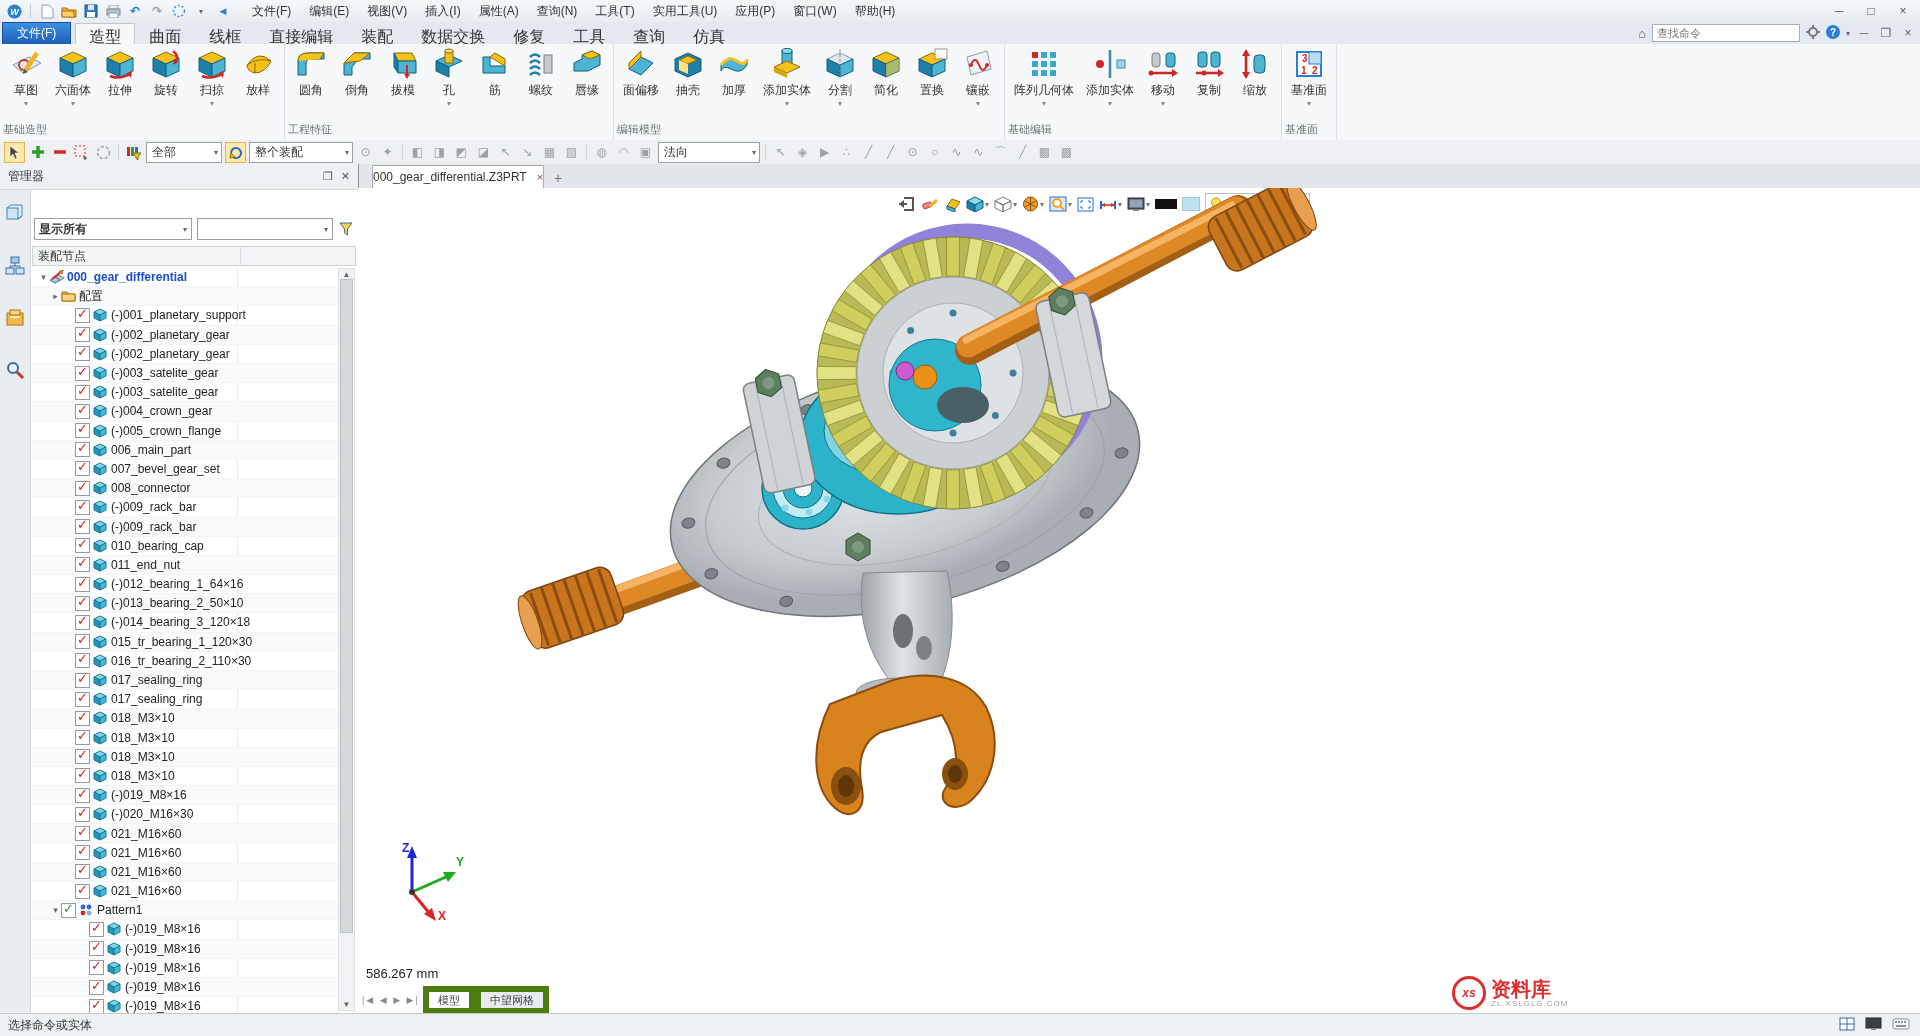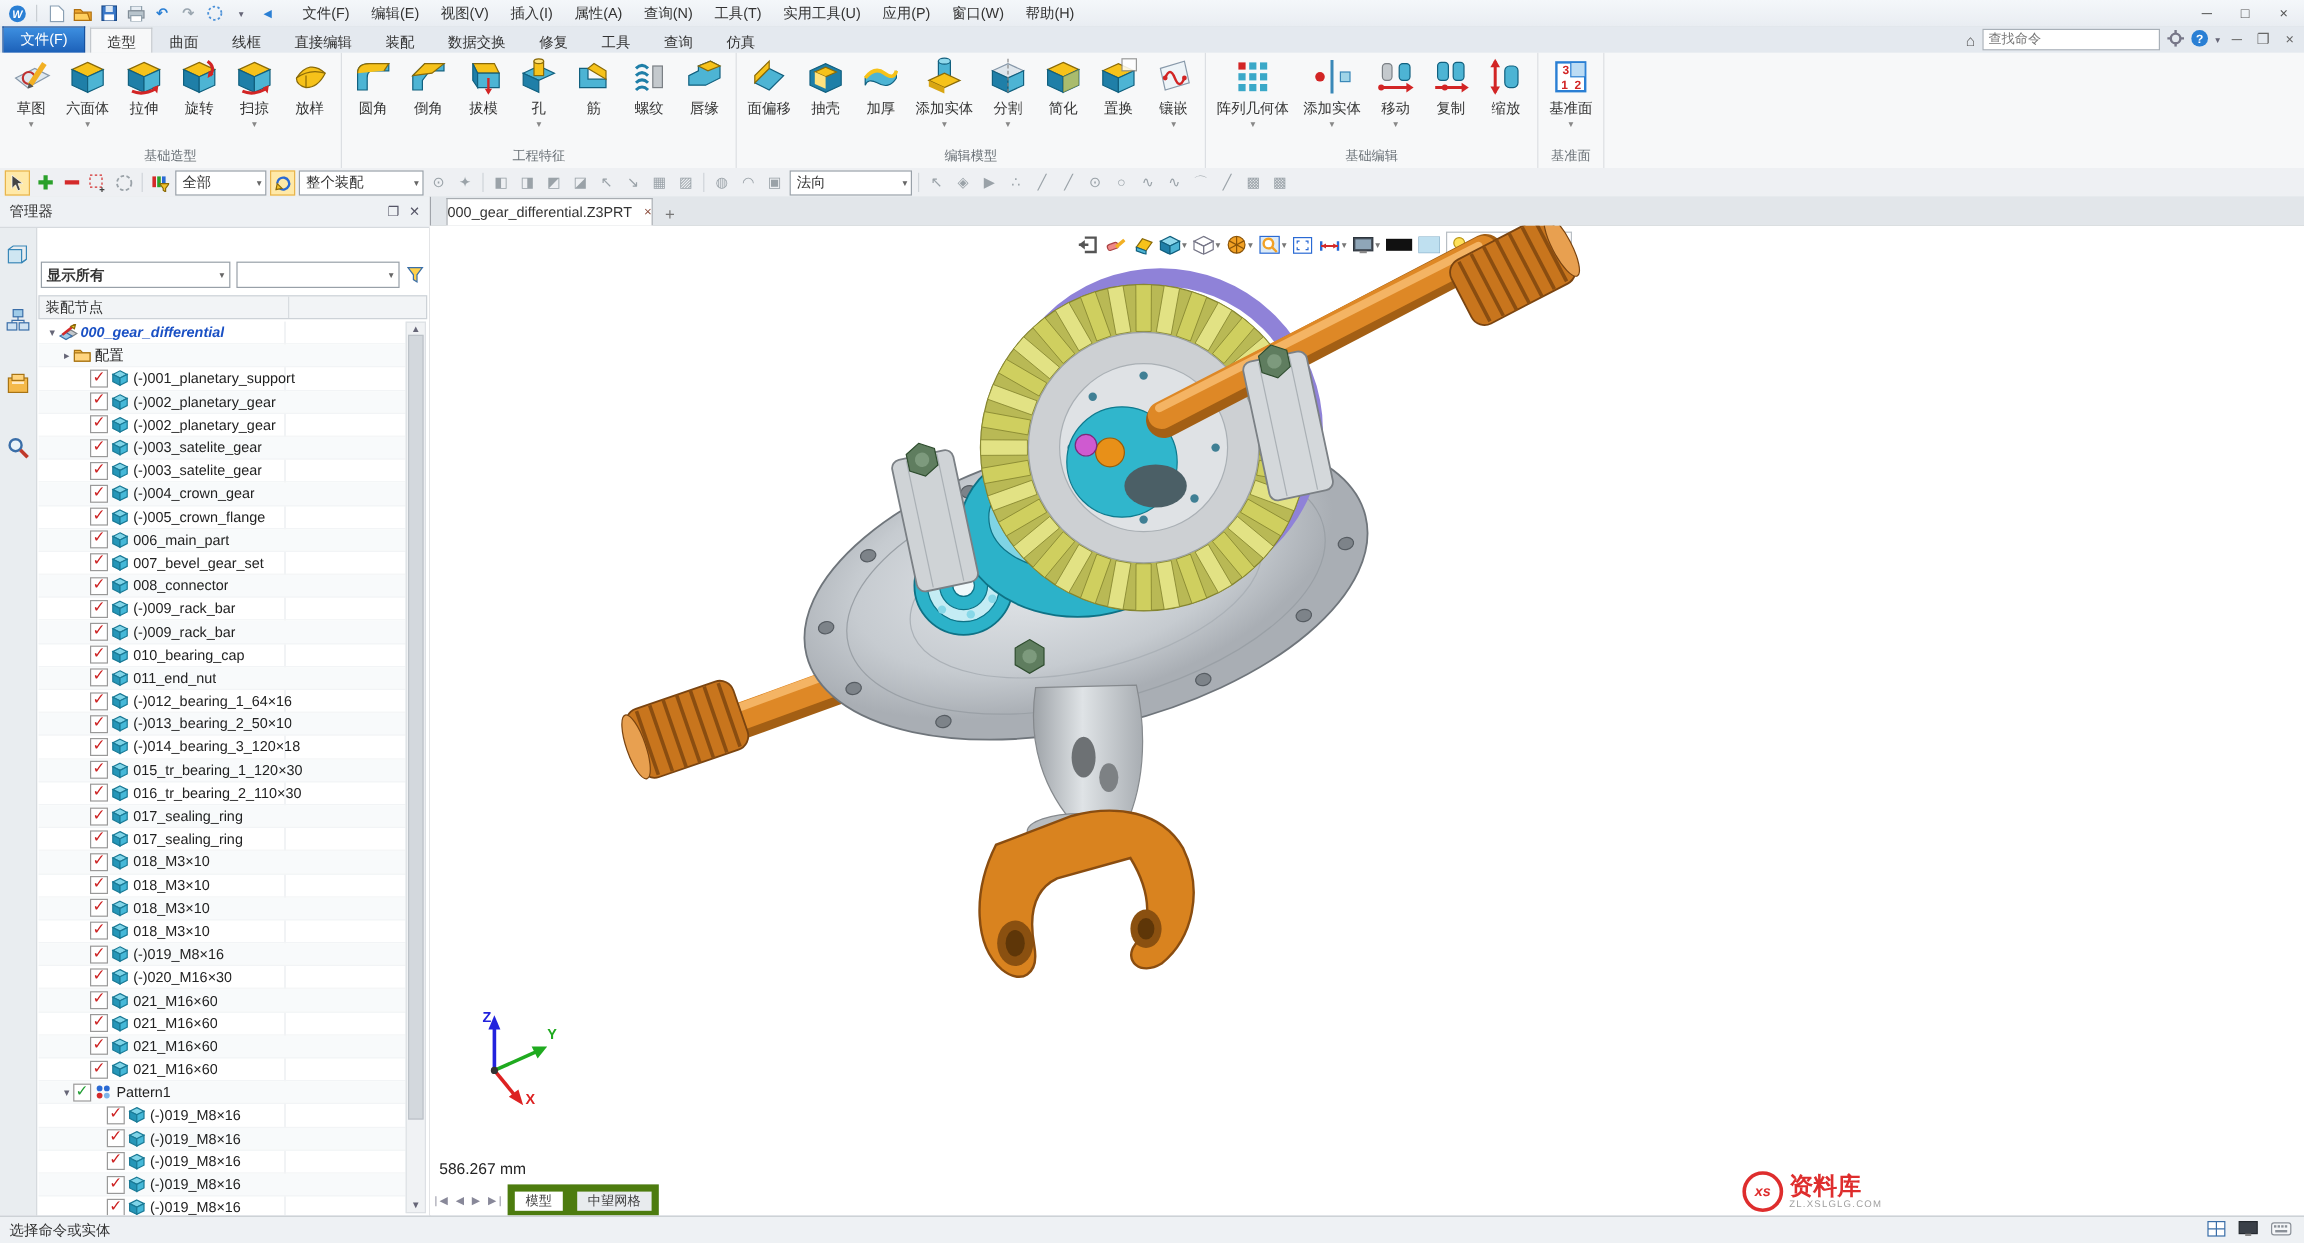--- a/index.html
+++ b/index.html
@@ -14,34 +14,34 @@
   #menubar{display:flex;align-items:center;margin-left:6px;}
   .menu-item{padding:2px 9px;cursor:default;}
   #win-title{position:absolute;left:1050px;width:800px;text-align:center;top:4px;font-size:12px;color:#444;}
   .winctrl{position:absolute;right:6px;top:0;display:flex;gap:10px;color:#555;font-size:12px;align-items:center;height:22px;}
   .winctrl span{width:22px;text-align:center;}
   
   #tabrow{position:absolute;left:0;top:22px;width:1920px;height:22px;background:#e4e9ef;display:flex;align-items:flex-end;}
   #filebtn{height:21px;margin-left:2px;padding:0 14px;background:linear-gradient(#3d8fe0,#1c60b8);color:#fff;
     font-size:12px;border:1px solid #15509e;border-bottom:none;display:flex;align-items:center;}
   #ribbontabs{display:flex;height:21px;margin-left:4px;}
-  .rtab{padding:3px 13px 2px 13px;font-size:12px;color:#333;border:1px solid transparent;border-bottom:none;}
+  .rtab{padding:3px 13px 2px 13px;font-size:16px;color:#333;border:1px solid transparent;border-bottom:none;}
   .rtab.active{background:#f7f8f9;border-color:#c3c8cd;}
   #tr-right{position:absolute;right:4px;top:23px;display:flex;align-items:center;gap:6px;height:20px;font-size:12px;color:#555;}
   #cmd-search{width:138px;height:16px;border:1px solid #a8b0b8;background:#fff;font-size:11px;padding:0 4px;color:#333;}
   .mini{width:16px;text-align:center;color:#666;}
   
   #ribbon{position:absolute;left:0;top:44px;width:1920px;height:96px;background:#f7f8f9;border-bottom:1px solid #cdd2d7;display:flex;}
   .rgroup{display:flex;flex-direction:column;border-right:1px solid #dcdfe3;padding:0 3px;}
   .rbtns{display:flex;flex:1;align-items:flex-start;}
   .rbtn{display:flex;flex-direction:column;align-items:center;padding:3px 6px 0 6px;height:72px;}
   .ric{width:34px;height:34px;}
   .rlb{font-size:12px;color:#333;margin-top:1px;white-space:nowrap;}
   .rdd{font-size:8px;color:#888;line-height:9px;height:9px;}
-  .rgname{text-align:center;font-size:11px;color:#6b7278;padding:2px 0 3px 0;}
+  .rgname{text-align:left;font-size:11px;color:#6b7278;padding:2px 0 3px 0;}
   
   #datoolbar{position:absolute;left:0;top:140px;width:1920px;height:24px;background:#eef0f3;border-bottom:1px solid #d3d7db;
     display:flex;align-items:center;gap:3px;padding-left:4px;font-size:12px;}
   .dai{width:19px;height:19px;display:inline-flex;align-items:center;justify-content:center;color:#9aa2a8;font-size:12px;}
   .dai.hl{background:#ffe9a8;border:1px solid #e8b44c;}
   .dasep{width:1px;height:16px;background:#cfd4d9;margin:0 2px;}
   .dacombo{height:19px;background:#fff;border:1px solid #98a0a8;display:inline-flex;align-items:center;
     justify-content:space-between;padding:0 3px 0 5px;color:#333;}
   .dacombo .arr{color:#666;font-size:8px;margin-left:6px;}
   
@@ -67,21 +67,21 @@
   #tree{position:absolute;left:2px;top:78px;right:20px;bottom:0;overflow:hidden;font-size:12px;color:#222;}
   .trow{height:18.2px;display:flex;align-items:center;white-space:nowrap;overflow:hidden;border-bottom:1px solid #f2f4f6;}
   .trow:nth-child(even){background:#f8fafb;}
   .tarr{width:11px;color:#667;font-size:9px;text-align:center;flex:none;}
   .tchk{width:13px;height:13px;border:1px solid #999;background:#fff;flex:none;margin-right:3px;position:relative;}
   .tchk i{position:absolute;left:1px;top:-3px;font-style:normal;font-weight:bold;font-size:13px;}
   .tchk.red i{color:#cc2020;}
   .tchk.green i{color:#1f9e32;}
   .ticon{width:15px;height:14px;flex:none;margin-right:3px;}
   .tlabel{overflow:hidden;text-overflow:clip;}
-  .trow.root .tlabel{color:#1a50c4;font-weight:bold;font-style:italic;}
+  .trow.root .tlabel{color:#1a50c4;font-weight:bold;}
   #treecol{position:absolute;left:207px;top:78px;width:1px;bottom:0;background:#e8ebee;}
   #pscroll{position:absolute;right:3px;top:78px;width:15px;bottom:2px;background:#f0f2f4;border:1px solid #dde0e4;}
   #pscroll .thumb{position:absolute;left:1px;right:1px;top:2px;height:88%;background:#d3d8dd;border:1px solid #bcc2c8;}
   #pscroll .sarr{position:absolute;left:0;width:100%;text-align:center;font-size:8px;color:#667;}
   
   #viewport{position:absolute;left:358px;top:188px;width:1562px;height:825px;background:#fff;overflow:hidden;}
   #viewtb{position:absolute;left:540px;top:4px;display:flex;align-items:center;gap:5px;height:24px;}
   .vti{display:inline-flex;align-items:center;gap:1px;color:#555;}
   .vti .vdd{font-size:8px;color:#777;}
   #layerbox{display:inline-flex;align-items:center;gap:4px;background:#fff;border:1px solid #b8bec4;height:20px;padding:0 4px;font-size:11px;color:#333;}

